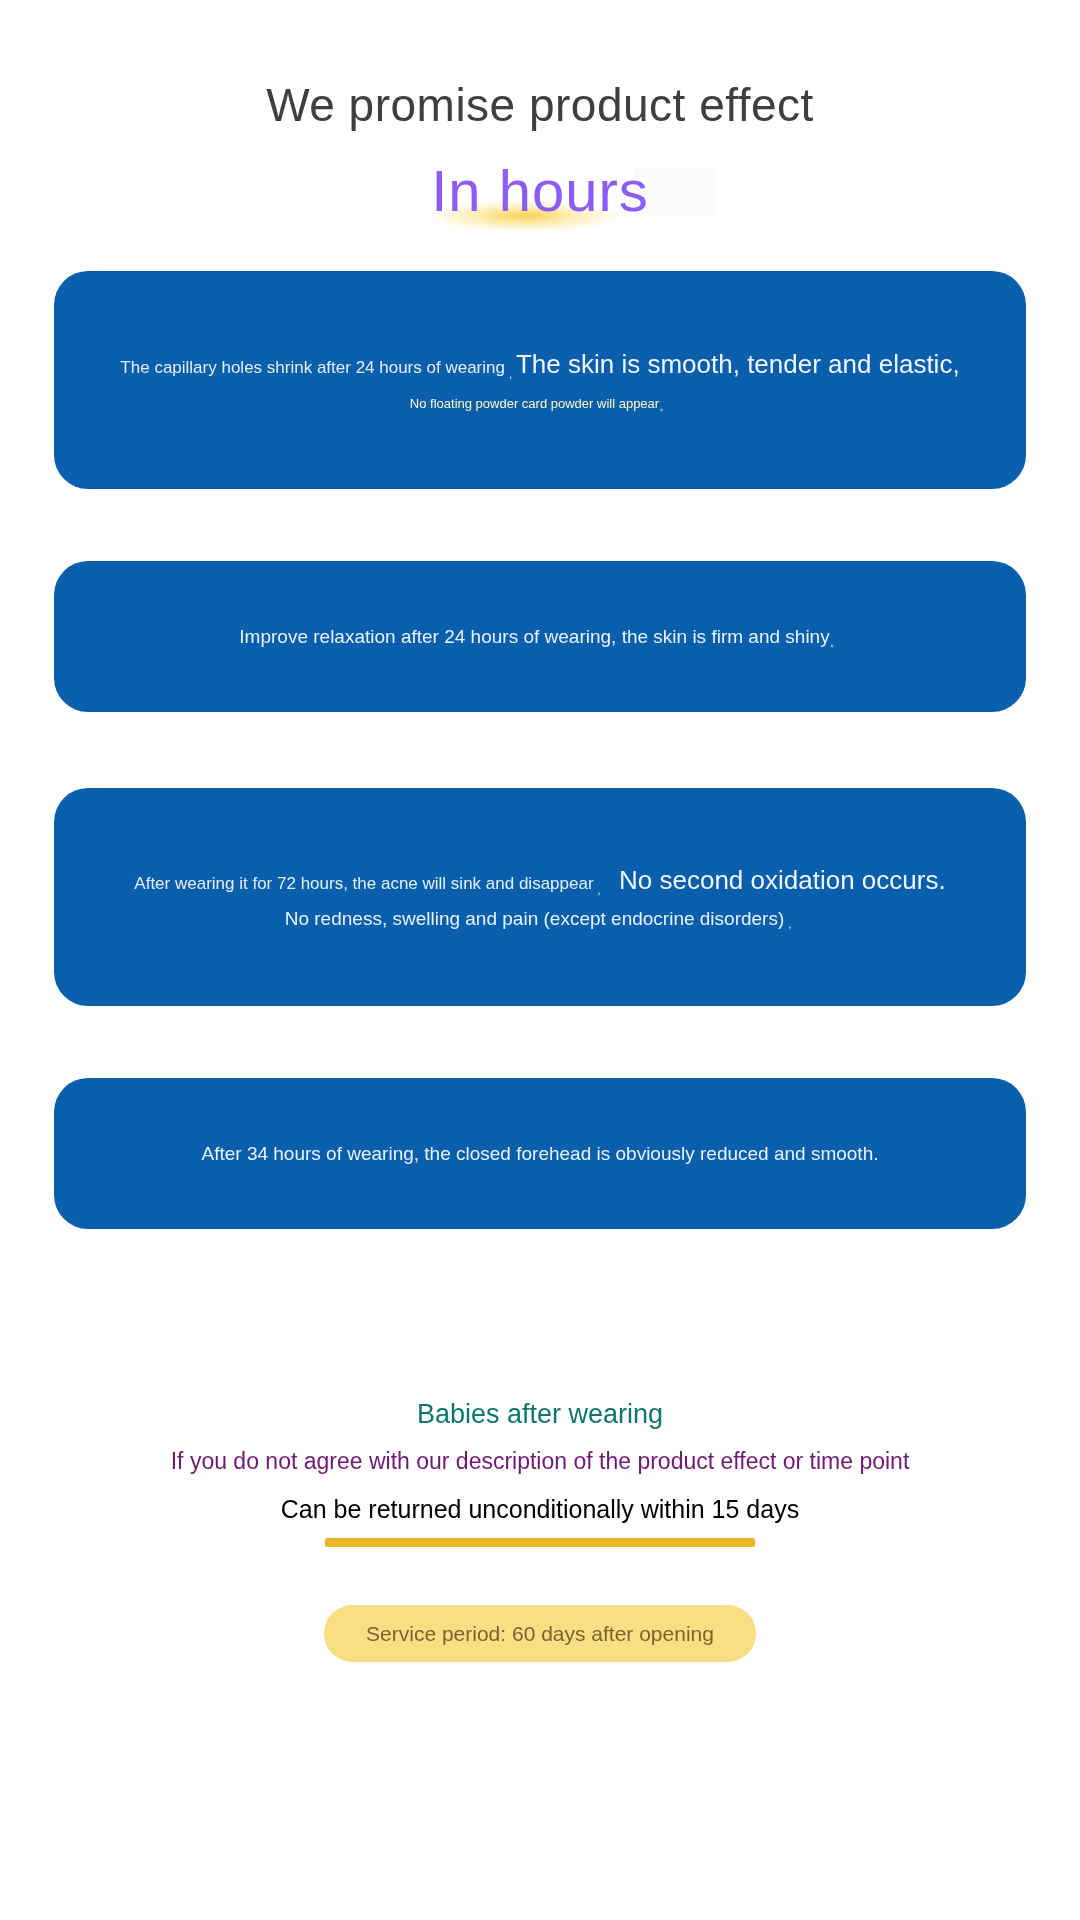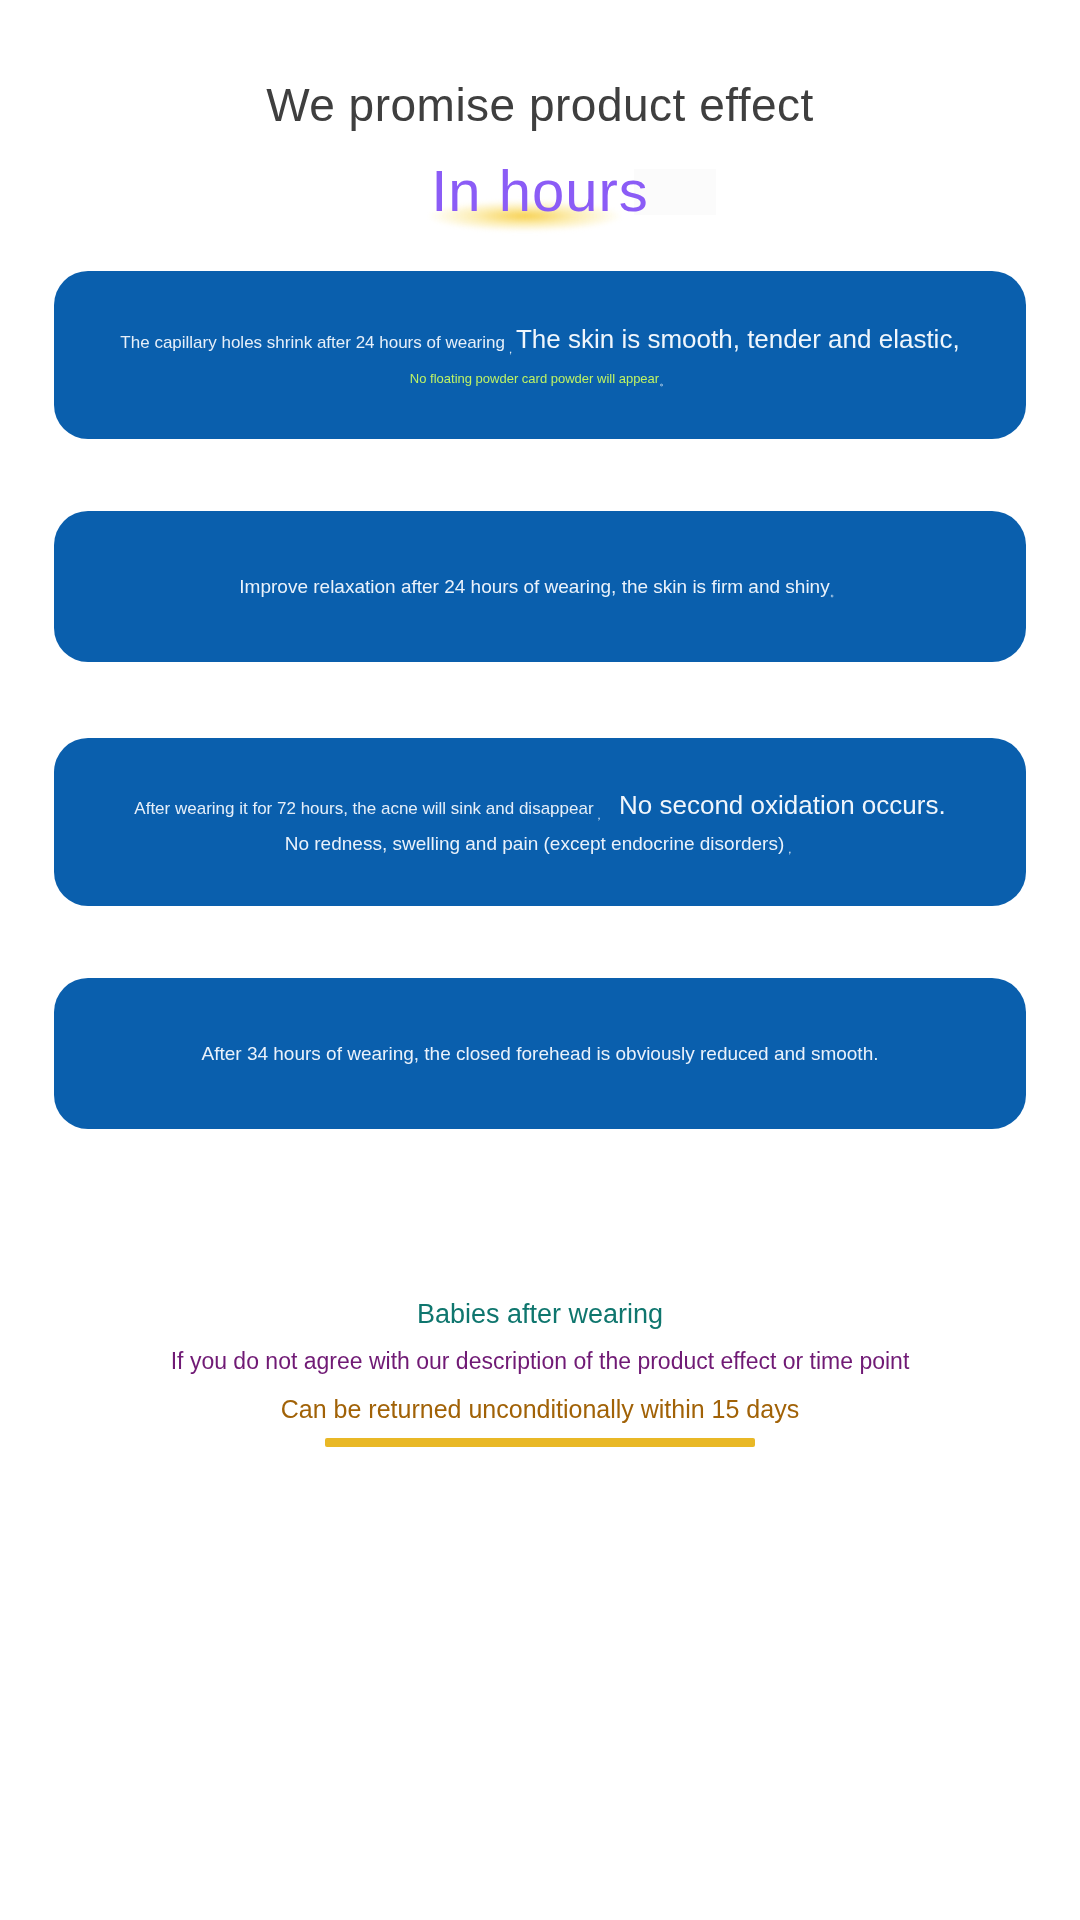--- a/index.html
+++ b/index.html
@@ -83,21 +83,21 @@
     width: 972px;
     background: #0a5fad;
     border-radius: 34px;
     box-sizing: border-box;
     display: flex;
     flex-direction: column;
     justify-content: center;
     color: #eaf2fb;
     overflow: hidden;
   }
-  .card.tall   { height: 168px; }
+  .card.tall   { height: 218px; }
   .card.short  { height: 151px; }
 
   .spacer-72 { height: 72px; }
   .spacer-76 { height: 76px; }
 
   .line {
     text-align: center;
     line-height: 1.35;
     padding: 0 24px;
   }
@@ -108,21 +108,21 @@
   .t-md {
     font-size: 19px;
     color: #eaf2fb;
   }
   .t-lg {
     font-size: 26px;
     color: #f0f6fc;
   }
   .t-xs {
     font-size: 13px;
-    color: #bef264;
+    color: #fef9c3;
   }
   .t-dot {
     font-size: 11px;
     color: #dbe8f5;
     vertical-align: bottom;
   }
   .row-mixed {
     display: block;
     text-align: center;
     white-space: nowrap;
@@ -151,21 +151,21 @@
     color: #701a75;
     font-weight: 400;
   }
   .footer-line2-wrap {
     margin-top: 20px;
     position: relative;
     display: inline-block;
   }
   .footer-line2 {
     font-size: 25px;
-    color: #a16207;
+    color: #000000;
     font-weight: 400;
     position: relative;
     z-index: 2;
     display: block;
   }
   .footer-underline {
     margin: 14px auto 0 auto;
     width: 430px;
     height: 9px;
     border-radius: 2px;
@@ -242,15 +242,18 @@
 
   </div>
 
   <div class="footer">
     <div class="footer-title">Babies after wearing</div>
     <div class="footer-line1">If you do not agree with our description of the product effect or time point</div>
     <div class="footer-line2-wrap">
       <span class="footer-line2">Can be returned unconditionally within 15 days</span>
     </div>
     <div class="footer-underline"></div>
+    <div class="pill-wrap">
+      <span class="pill">Service period: 60 days after opening</span>
+    </div>
   </div>
 
 </div>
 
 </body></html>

